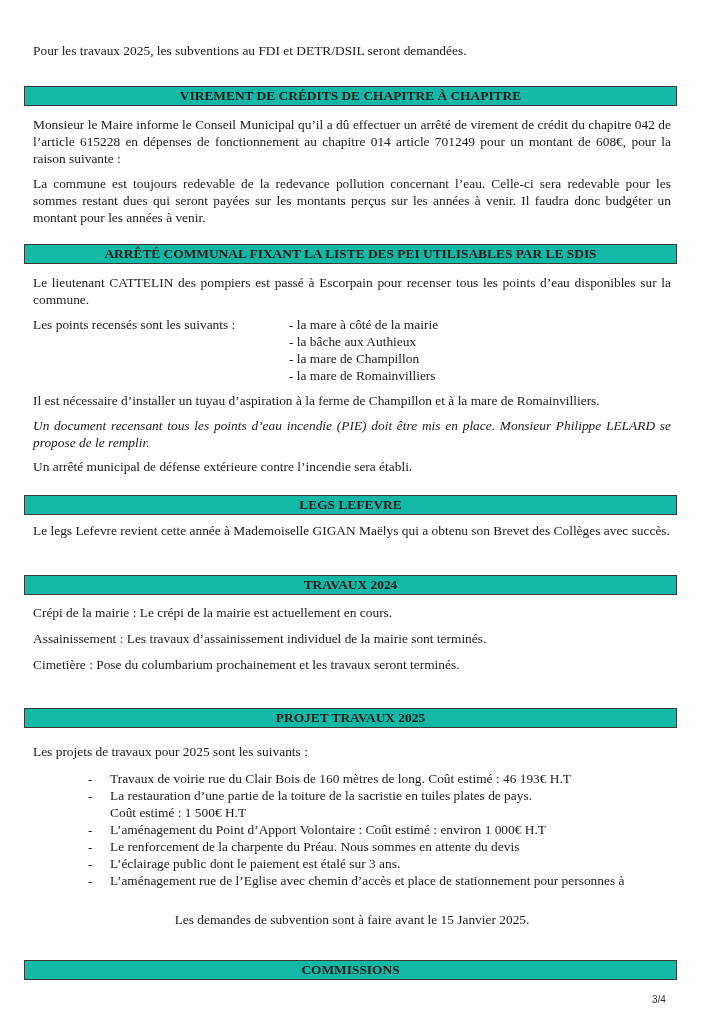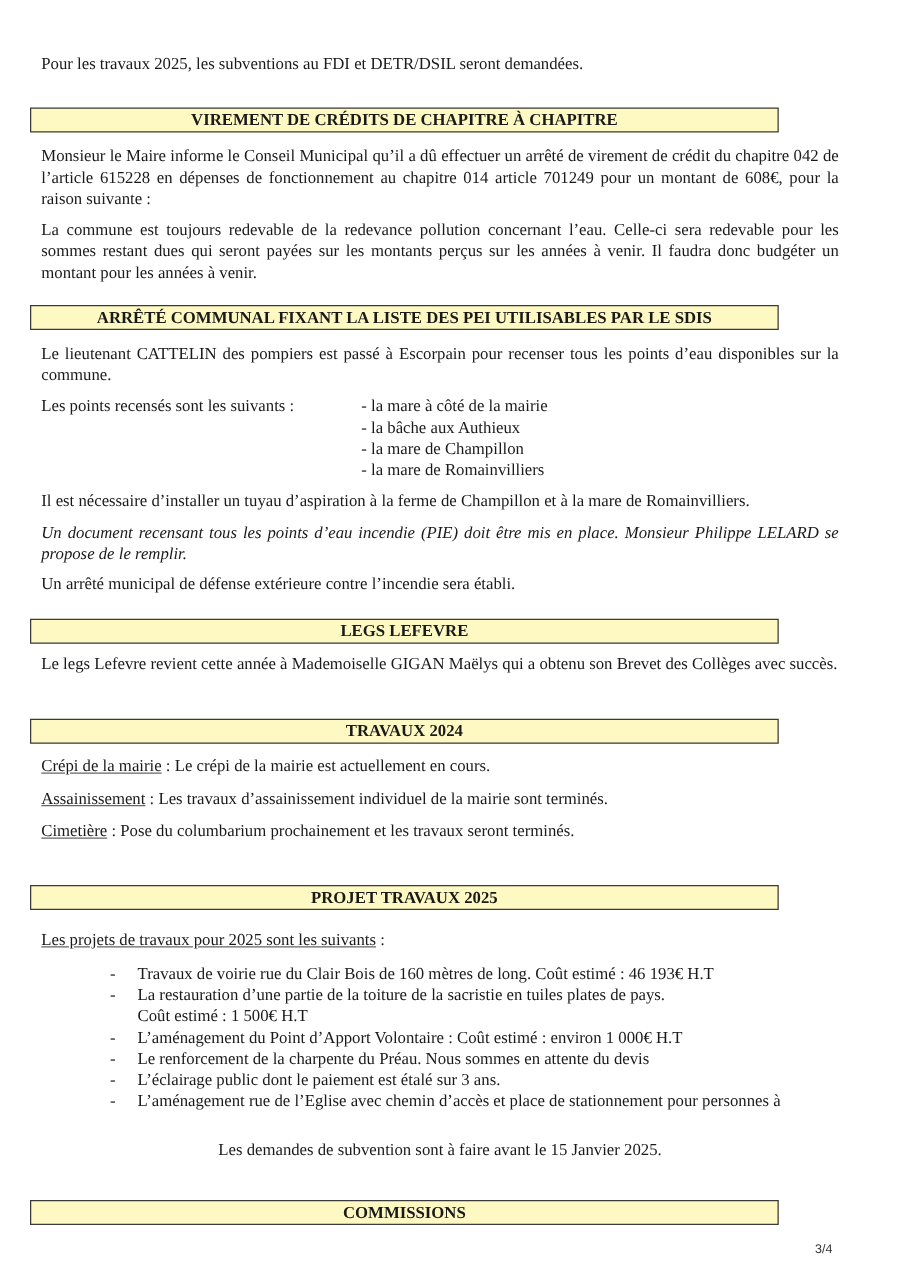--- a/index.html
+++ b/index.html
@@ -5,26 +5,26 @@
   html, body { margin: 0; padding: 0; background: #ffffff; }
   body {
     width: 719px; height: 1024px; position: relative; overflow: hidden;
     font-family: "Liberation Serif", "DejaVu Serif", serif;
     color: #1a1a1a; font-size: 13.4px; line-height: 17px;
   }
   .page { position: absolute; left: 0; top: 0; width: 719px; height: 1024px; border-radius: 27px; }
   .p { position: absolute; left: 33px; width: 638px; margin: 0; text-align: justify; }
   .p.nj { text-align: left; }
   .box {
-    position: absolute; left: 24px; width: 599px; height: 20px;
+    position: absolute; left: 24px; width: 653px; height: 20px;
     border: 1px solid #3a3a3a; box-sizing: border-box;
     text-align: center; font-weight: bold; font-size: 13.4px; line-height: 18px;
-    background: #fef9c3;
+    background: #14b8a6;
   }
-  .u { text-decoration: underline; text-decoration-color: #666; }
+  .u { text-decoration-color: #666; }
   .list-col { position: absolute; left: 256px; }
   .list-col div { height: 17px; margin-left: 33px; }
   .bullets { position: absolute; left: 88px; width: 600px; }
   .bl { position: relative; padding-left: 22px; }
   .bl .dash { position: absolute; left: 0; top: 0; }
   .pagenum { position: absolute; left: 652px; top: 991px; font-family: "Liberation Sans", sans-serif; font-size: 10px; color: #333; }
 </style>
 </head>
 <body>
 

